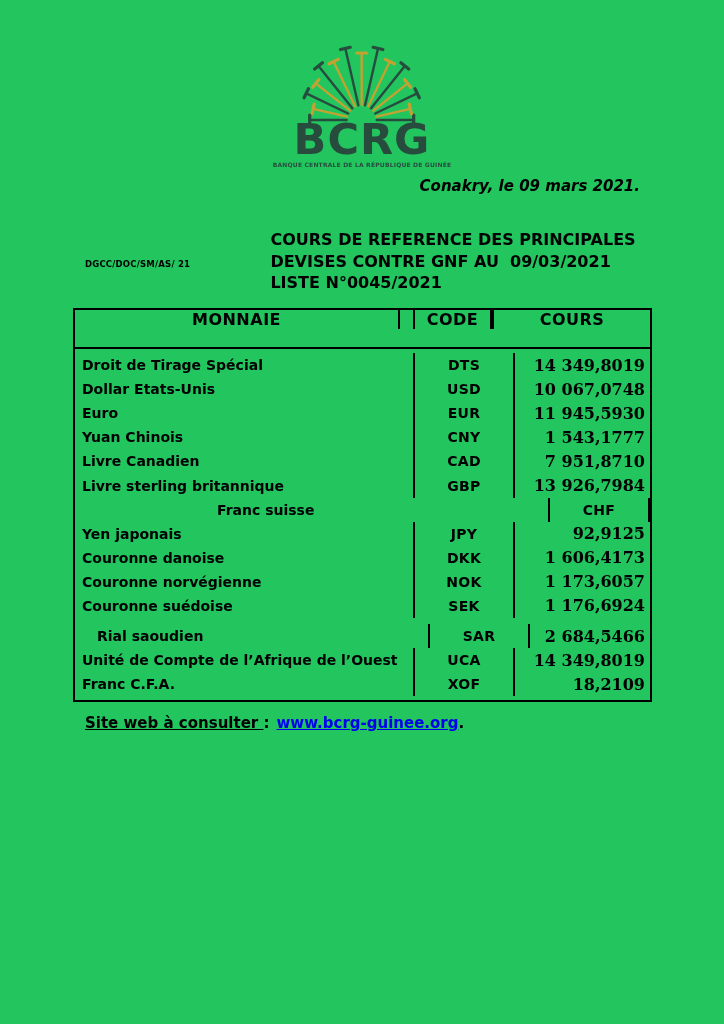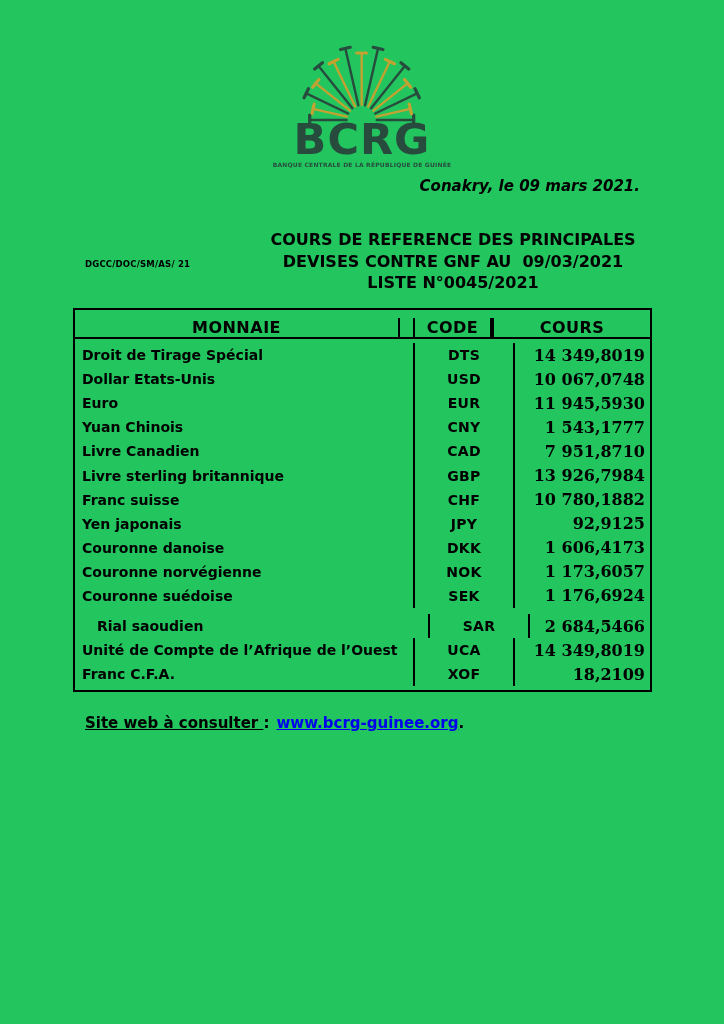--- a/index.html
+++ b/index.html
@@ -28,30 +28,30 @@
   .dateline {
     position:absolute; top:177px; right:84px;
     font-size:15px; font-weight:bold; font-style:italic;
   }
   .ref-code {
     position:absolute; top:259px; left:85px;
     font-size:8.5px; font-weight:bold; letter-spacing:0.2px;
   }
   .title-block {
     position:absolute; top:229px; left:453px; transform:translateX(-50%);
-    text-align:center; font-weight:bold; font-size:16px; line-height:21.5px;
+    font-weight:bold; font-size:16px; line-height:21.5px;
     white-space:nowrap;
   }
   .title-line { display:block; white-space:pre; }
 
   
   .rate-table { position:absolute; left:73px; top:308px; width:579px; }
   .rate-table, .rate-table * { box-sizing:border-box; }
   .thead {
-    display:flex; height:31px; border:2px solid #000; align-items:flex-end;
+    display:flex; height:41px; border:2px solid #000; align-items:flex-start;
     font-weight:bold; font-size:16px; letter-spacing:0.5px;
   }
   .th { display:flex; align-items:center; justify-content:center; }
   .th-monnaie { width:325px; border-right:2px solid #000; }
   .th-gap1 { width:13px; }
   .th-code { width:79px; border-left:2px solid #000; border-right:2px solid #000; }
   .th-cours { flex:1; border-left:2px solid #000; }
   .tbody {
     border:2px solid #000; border-top:none; padding:4px 0 4px;
   }
@@ -167,21 +167,20 @@
         <div class="td-cours">7 951,8710</div>
       </div>
         <div class="body-row">
         <div class="td-name">Livre sterling britannique</div>
         <div class="td-code">GBP</div>
         <div class="td-cours">13 926,7984</div>
       </div>
         <div class="body-row">
         <div class="td-name">Franc suisse</div>
         <div class="td-code">CHF</div>
-        <div class="td-cours">10 780,1882</div>
       </div>
         <div class="body-row">
         <div class="td-name">Yen japonais</div>
         <div class="td-code">JPY</div>
         <div class="td-cours">92,9125</div>
       </div>
         <div class="body-row">
         <div class="td-name">Couronne danoise</div>
         <div class="td-code">DKK</div>
         <div class="td-cours">1 606,4173</div>

